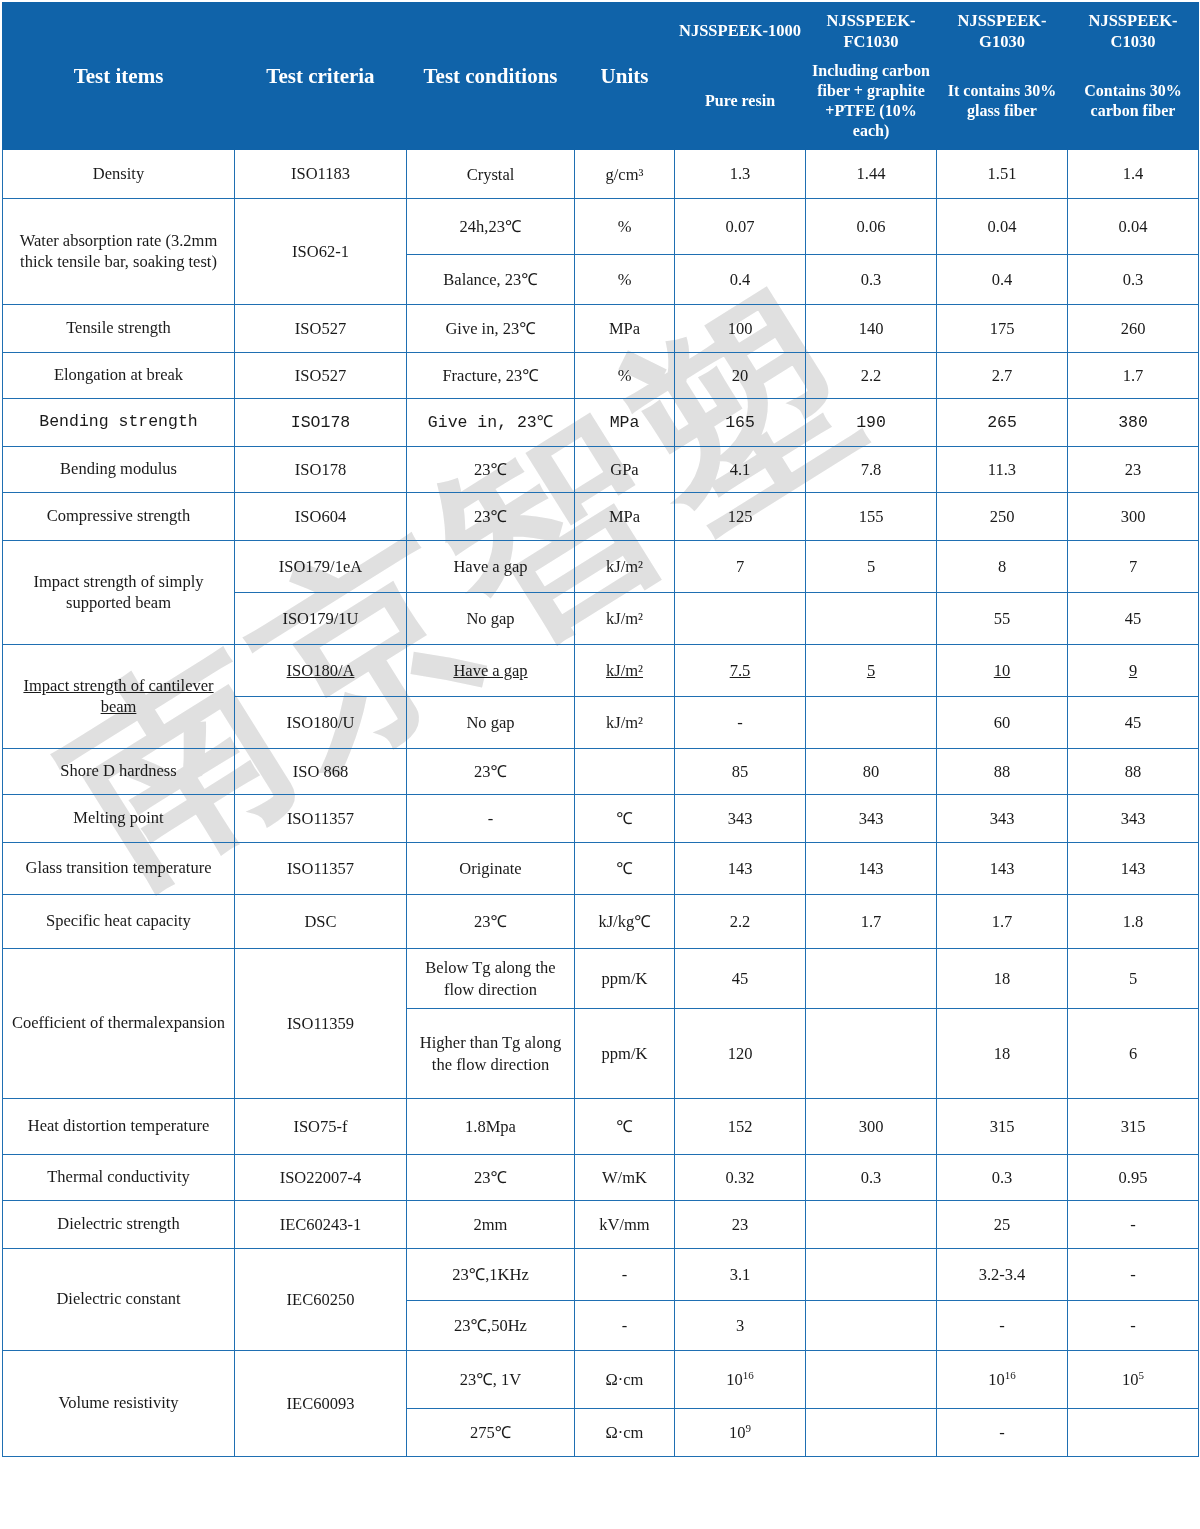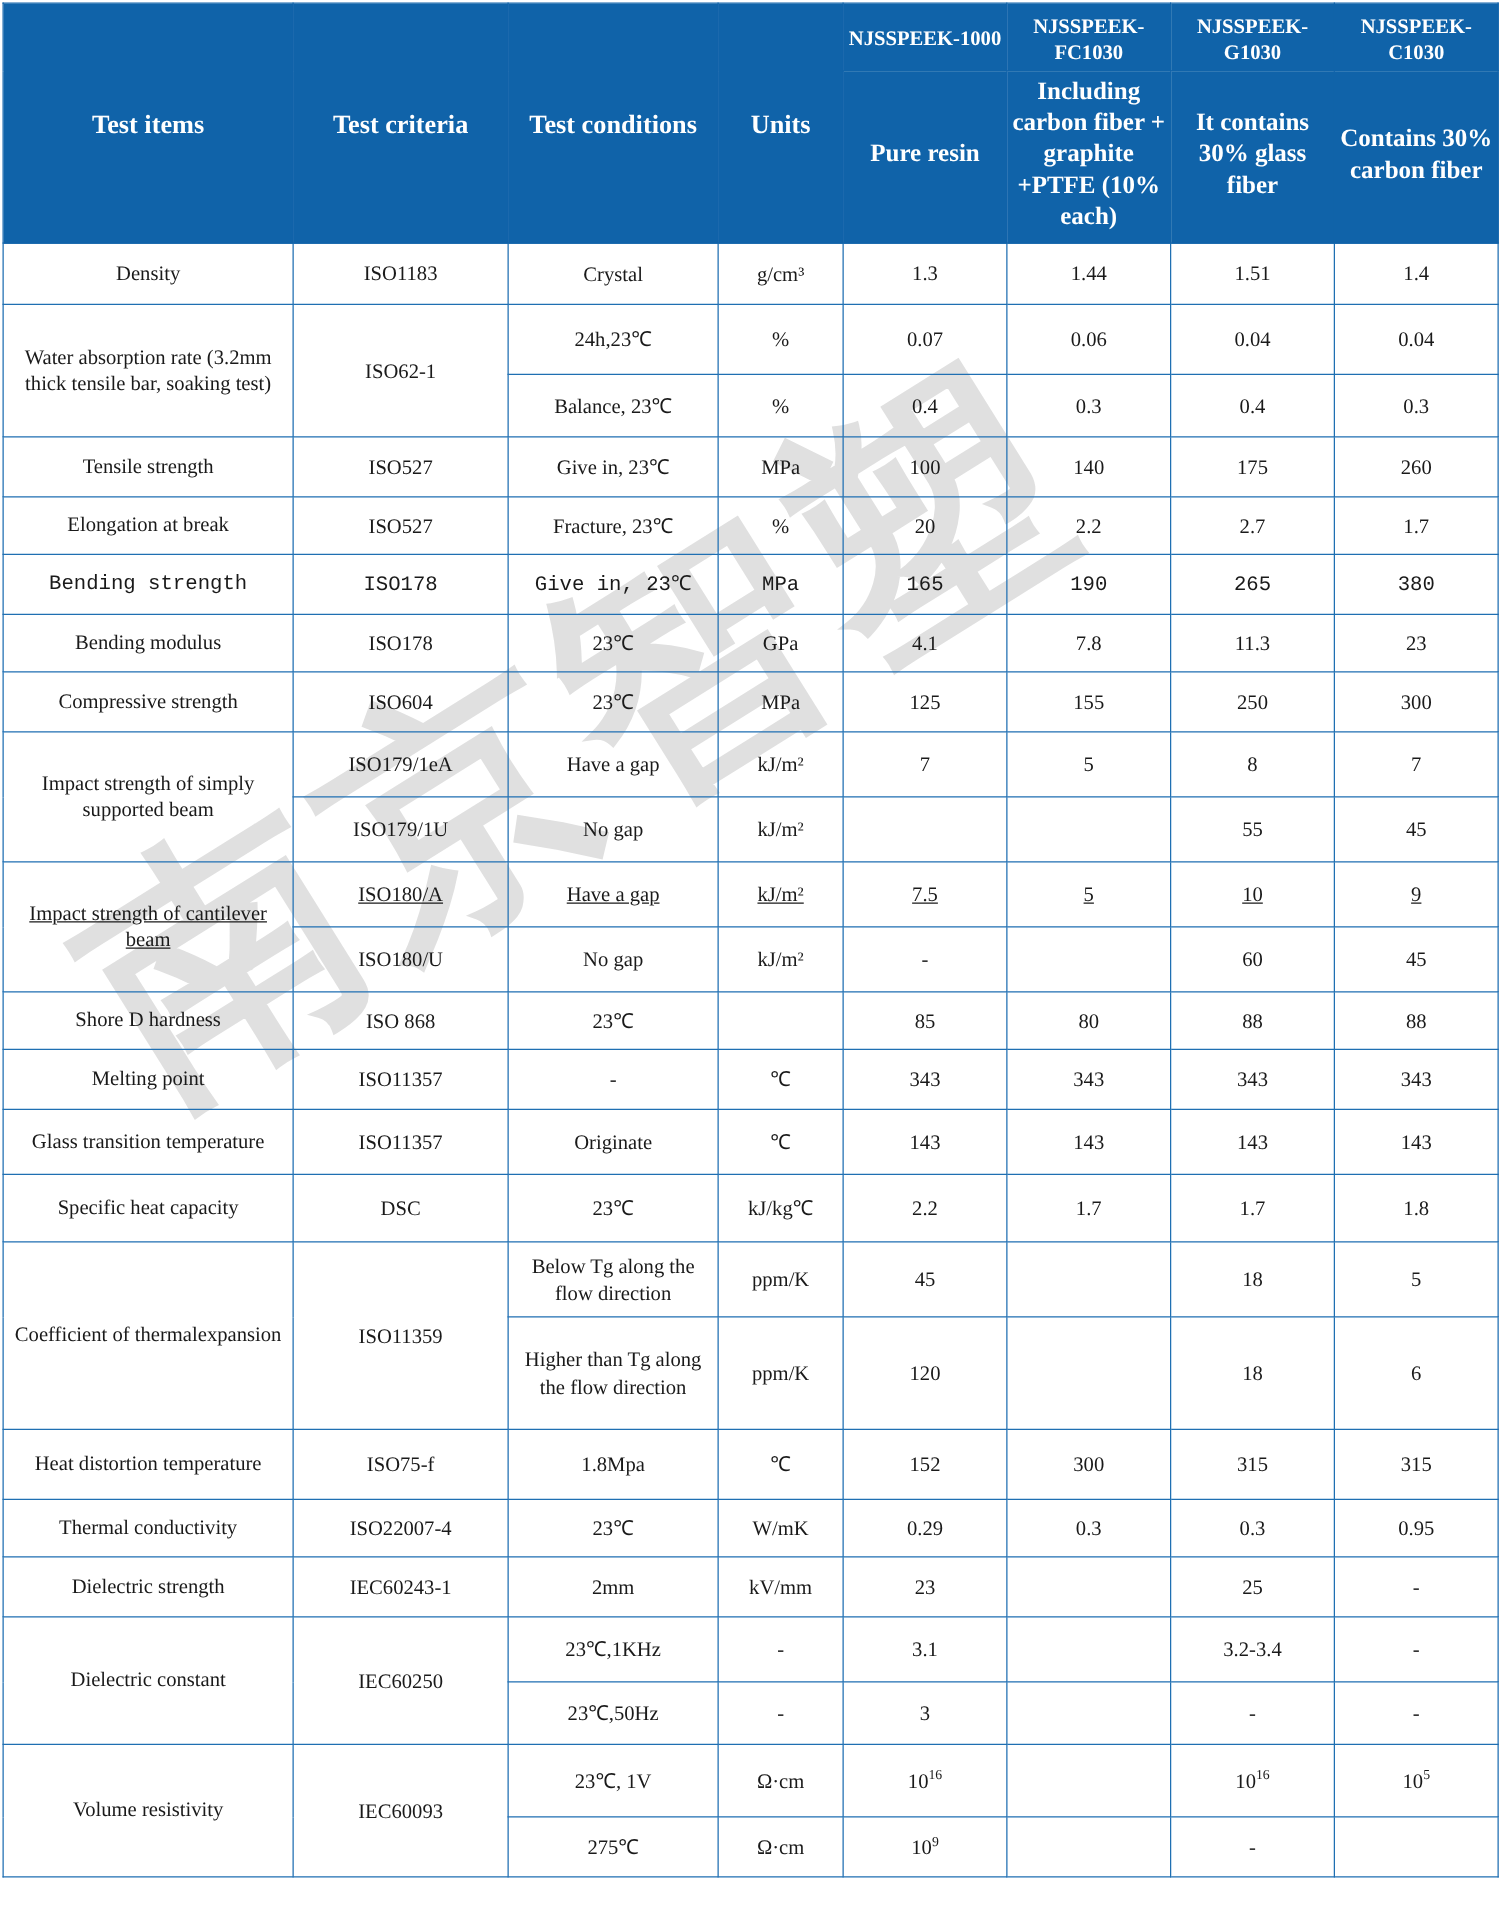--- a/index.html
+++ b/index.html
@@ -68,21 +68,21 @@
     font-weight: bold;
     border: 1px solid #1063a9;
     font-size: 21px;
     line-height: 1.25;
   }
   thead th.prodname {
     font-size: 16.5px;
     padding-top: 8px;
   }
   thead th.proddesc {
-    font-size: 20px;
+    font-size: 16px;
     padding-bottom: 8px;
   }
   td.item {
     font-size: 16.5px;
     line-height: 1.25;
   }
   td.cond {
     font-size: 16.5px;
     line-height: 1.3;
   }
@@ -315,21 +315,21 @@
           <td class="val">152</td>
           <td class="val">300</td>
           <td class="val">315</td>
           <td class="val">315</td>
         </tr>
         <tr style="height: 46px;">
           <td class="item">Thermal conductivity</td>
           <td class="crit">ISO22007-4</td>
           <td class="cond">23℃</td>
           <td class="cond">W/mK</td>
-          <td class="val">0.29</td>
+          <td class="val">0.32</td>
           <td class="val">0.3</td>
           <td class="val">0.3</td>
           <td class="val">0.95</td>
         </tr>
         <tr style="height: 48px;">
           <td class="item">Dielectric strength</td>
           <td class="crit">IEC60243-1</td>
           <td class="cond">2mm</td>
           <td class="cond">kV/mm</td>
           <td class="val">23</td>

